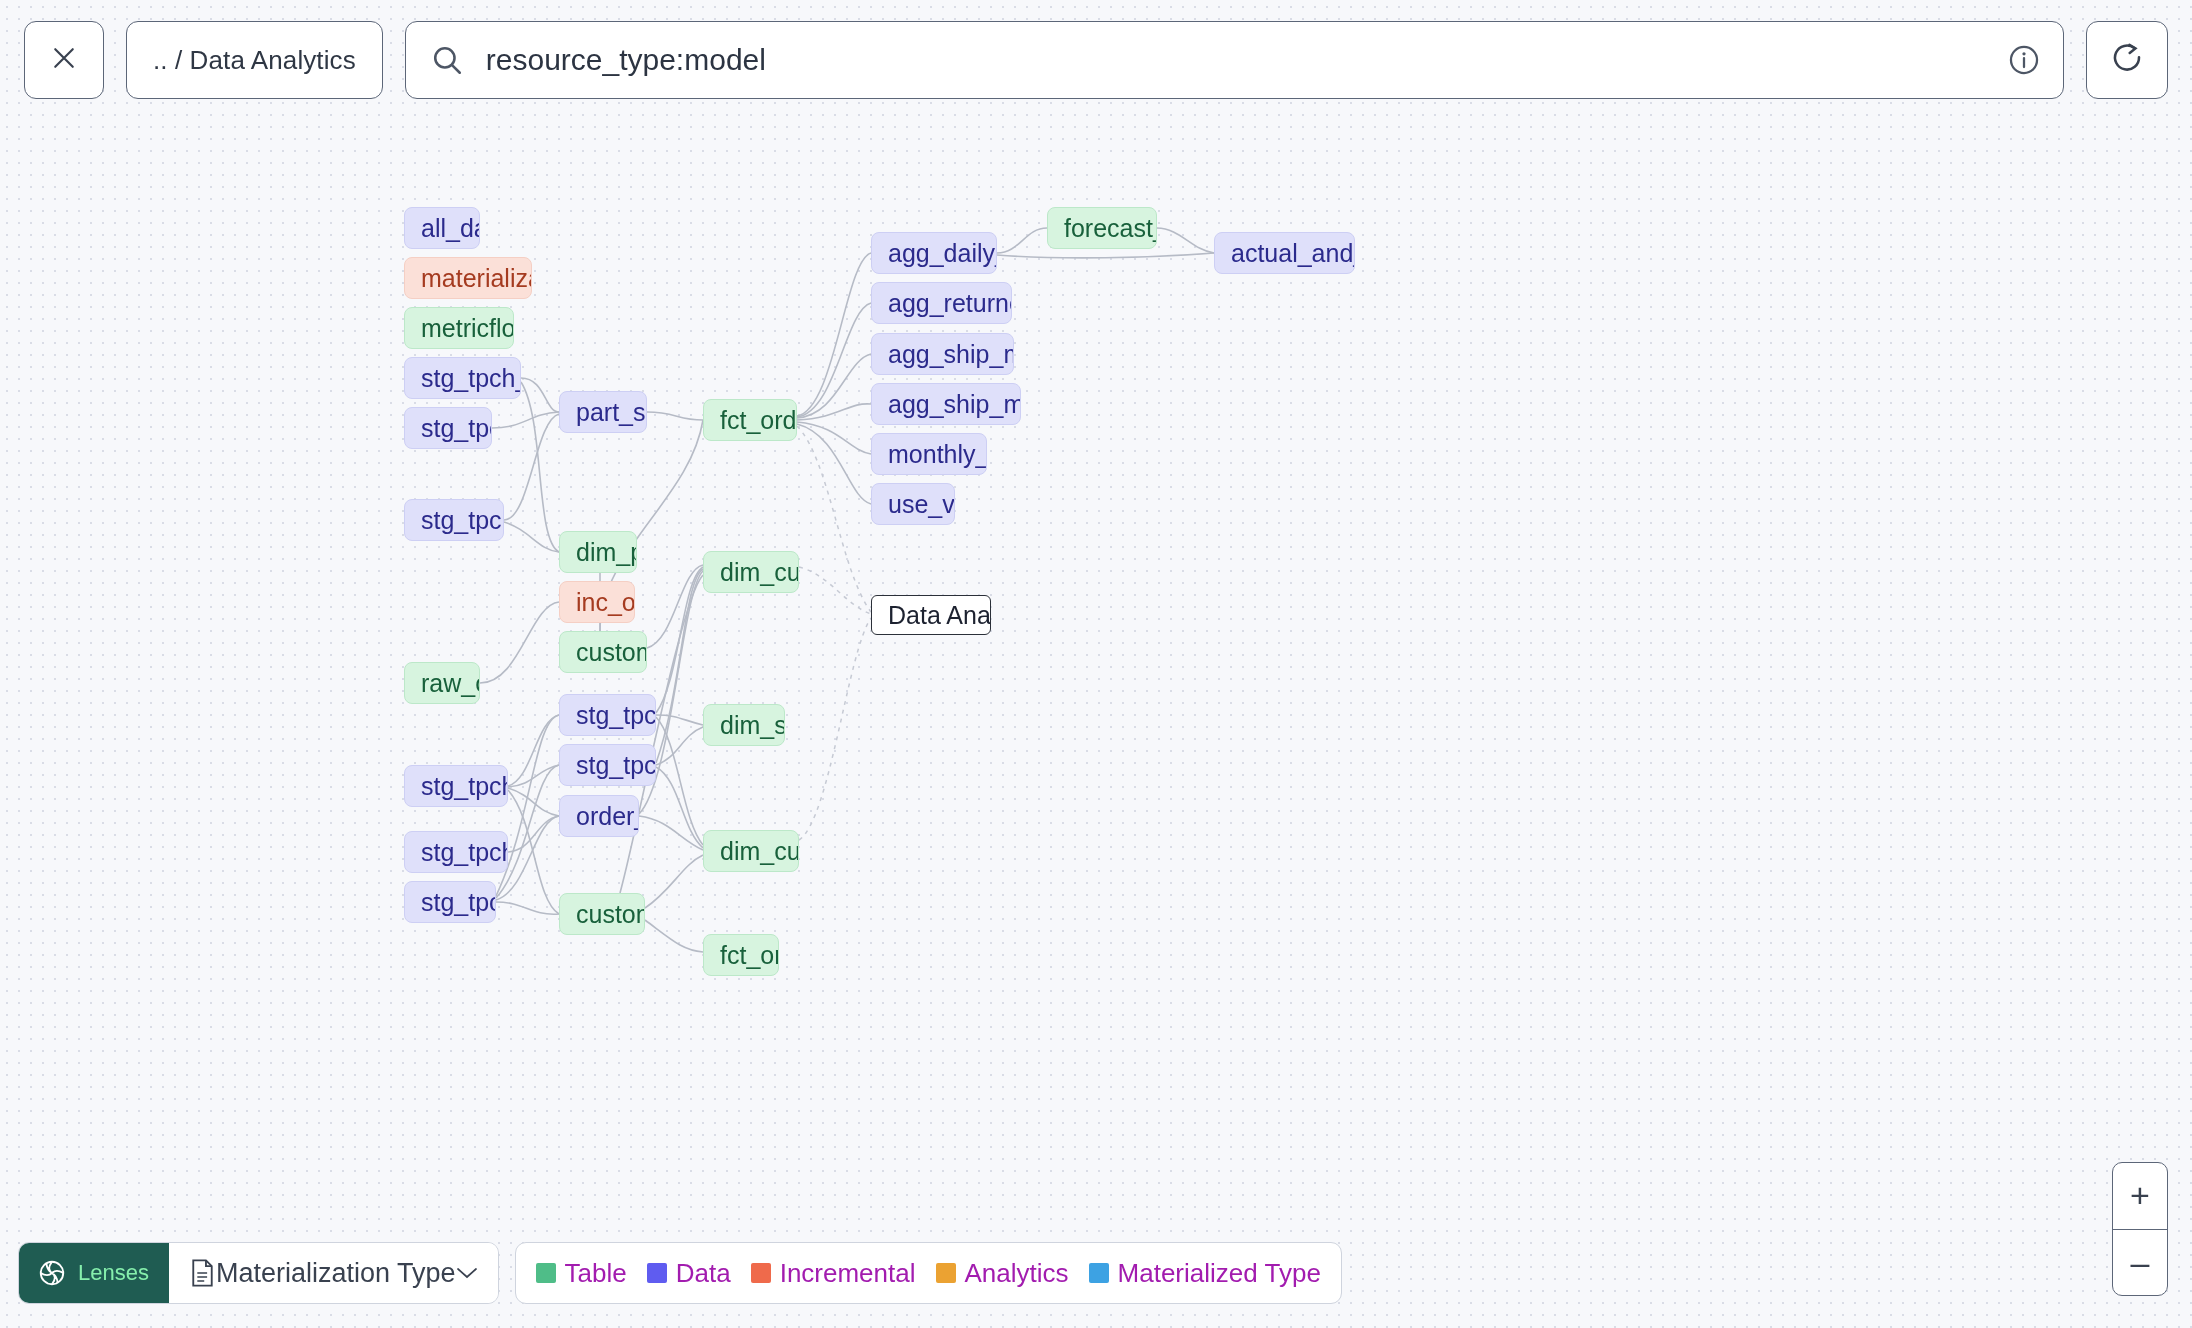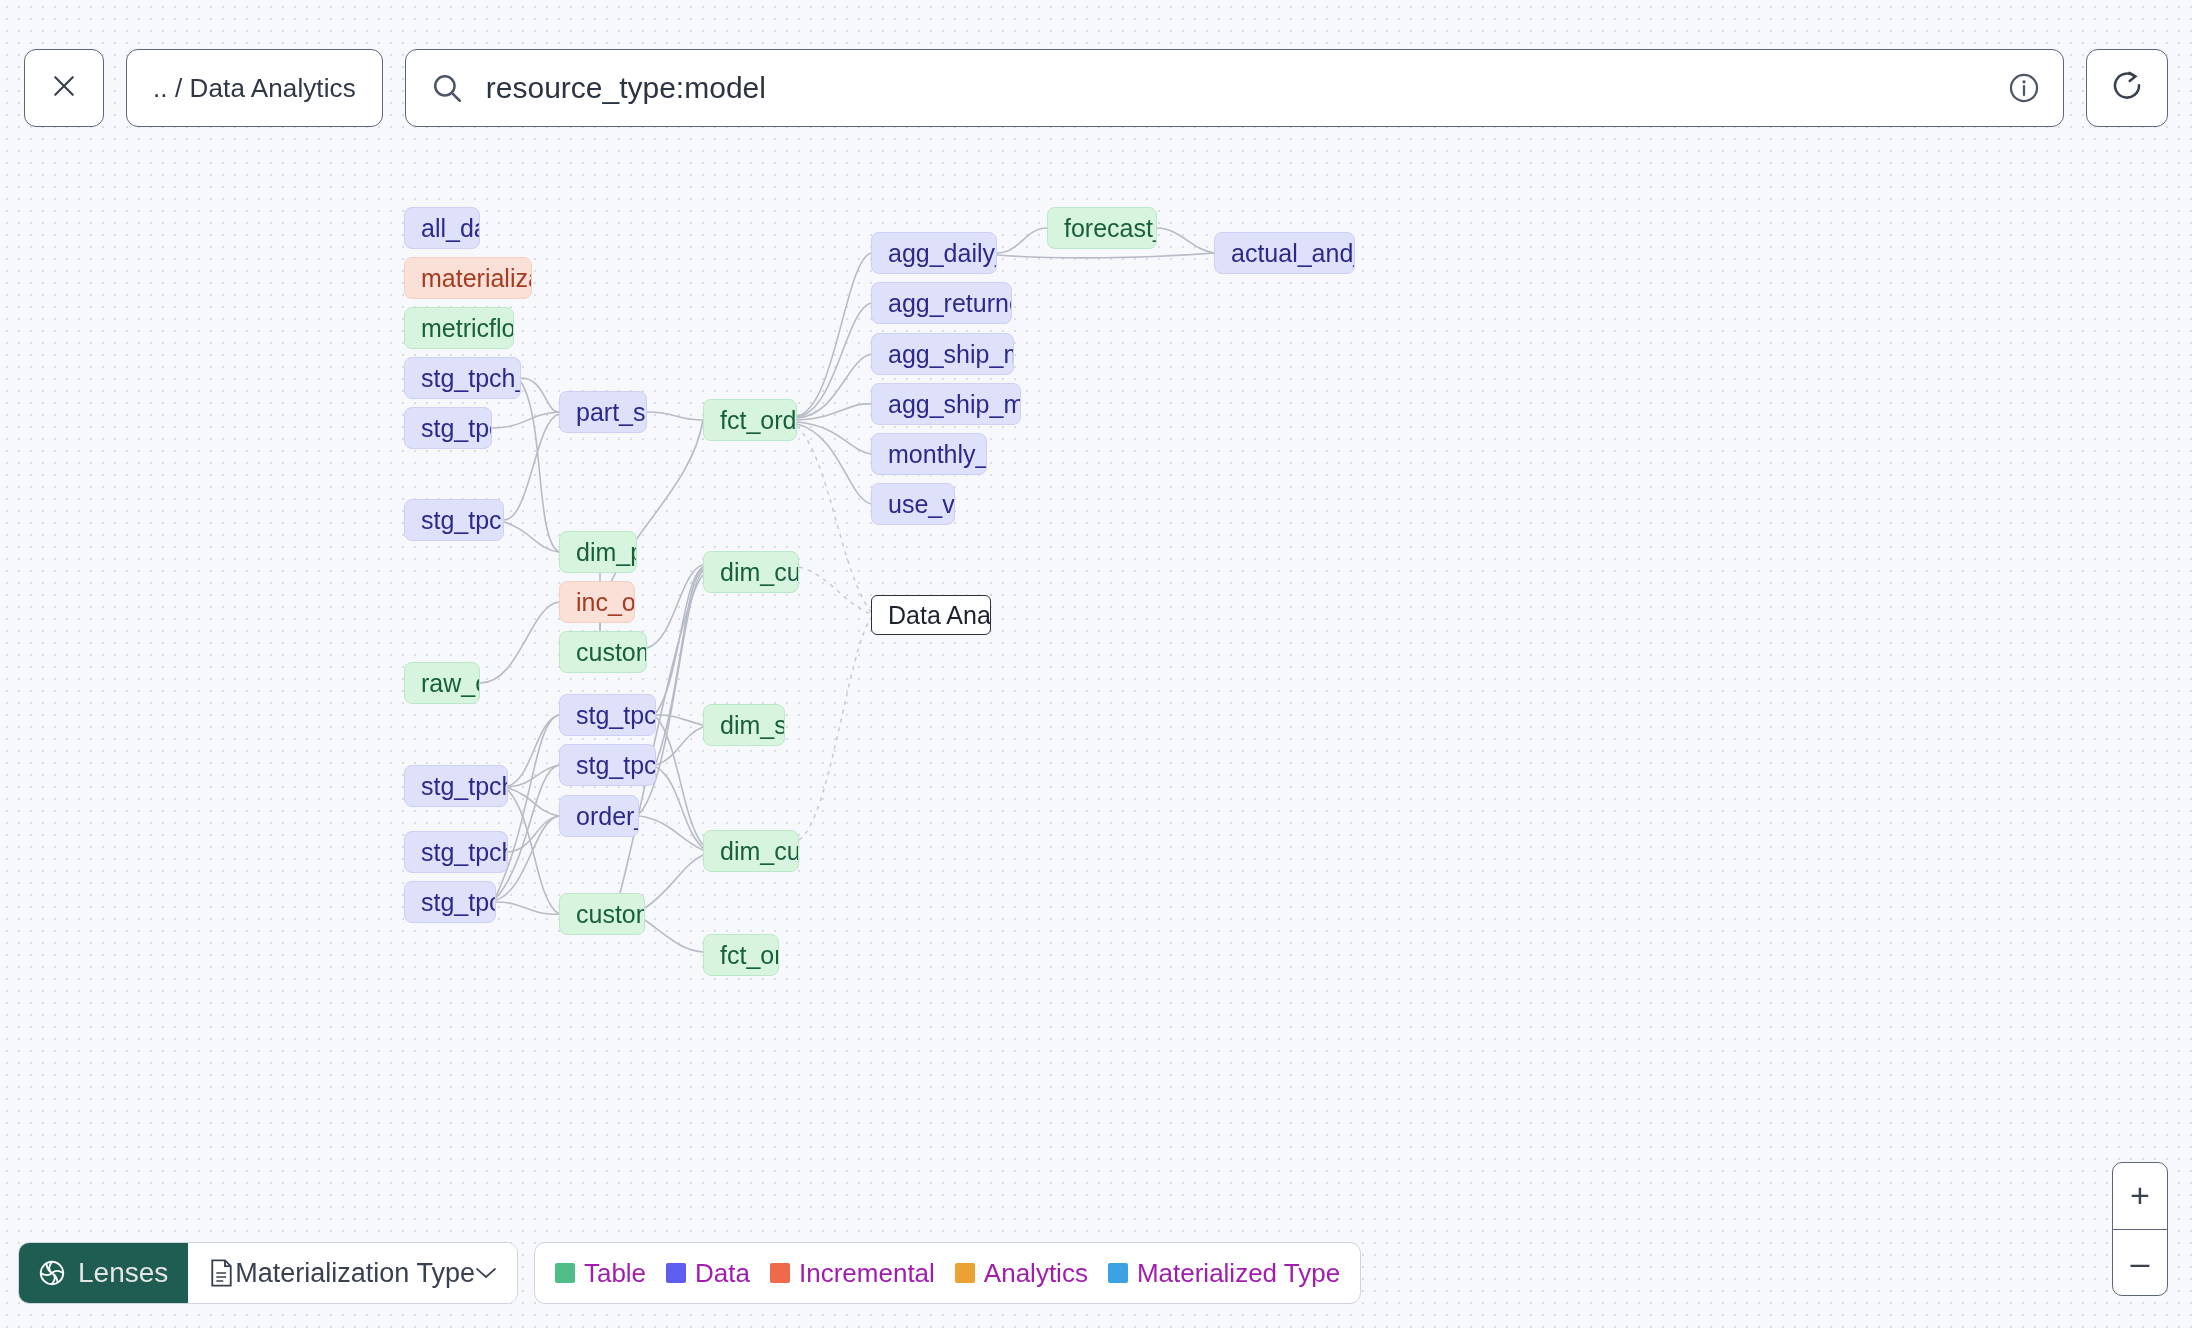--- a/index.html
+++ b/index.html
@@ -15,21 +15,21 @@
     background-image: radial-gradient(#d9dce6 1.1px, transparent 1.2px);
     background-size: 12px 12px;
     background-position: 1px 1px;
   }
 
   
   .header {
     position: absolute; top: 0; left: 0;
     width: 2192px; height: 120px;
     display: flex; align-items: center;
-    padding: 0 24px; gap: 22px; margin-top: 28px;
+    padding: 0 24px; gap: 22px;
   }
   .hbtn {
     height: 78px;
     background: #ffffff;
     border: 1.6px solid #5c6678;
     border-radius: 12px;
     display: flex; align-items: center; justify-content: center;
     color: #39414f;
   }
   .close-btn { width: 80px; }
@@ -113,24 +113,24 @@
   .lens-group {
     display: flex; align-items: stretch;
     height: 62px;
     border-radius: 11px;
     overflow: hidden;
     border: 1.4px solid #cfd4de;
     background: #fff;
   }
   .lens-label {
     background: #1f5c52;
-    color: #e5e5e5;
+    color: #86efac;
     display: flex; align-items: center; gap: 11px;
     padding: 0 20px 0 18px;
-    font-size: 28px;
+    font-size: 22px;
   }
   .aperture-icon { width: 30px; height: 30px; flex: none; }
   .aperture-icon svg { width: 100%; height: 100%; display: block; }
   .lens-select {
     background: #ffffff;
     display: flex; align-items: center; 
     padding: 0 20px;
     font-size: 27px;
     color: #39414f;
   }

